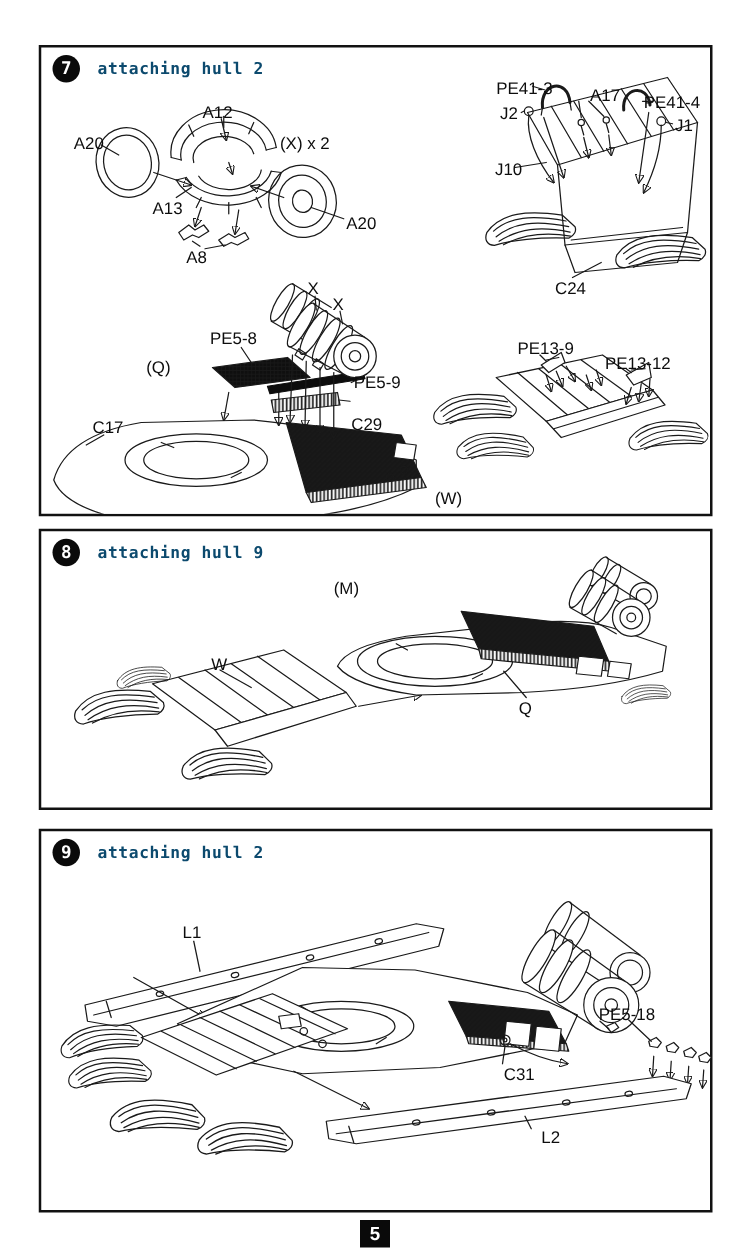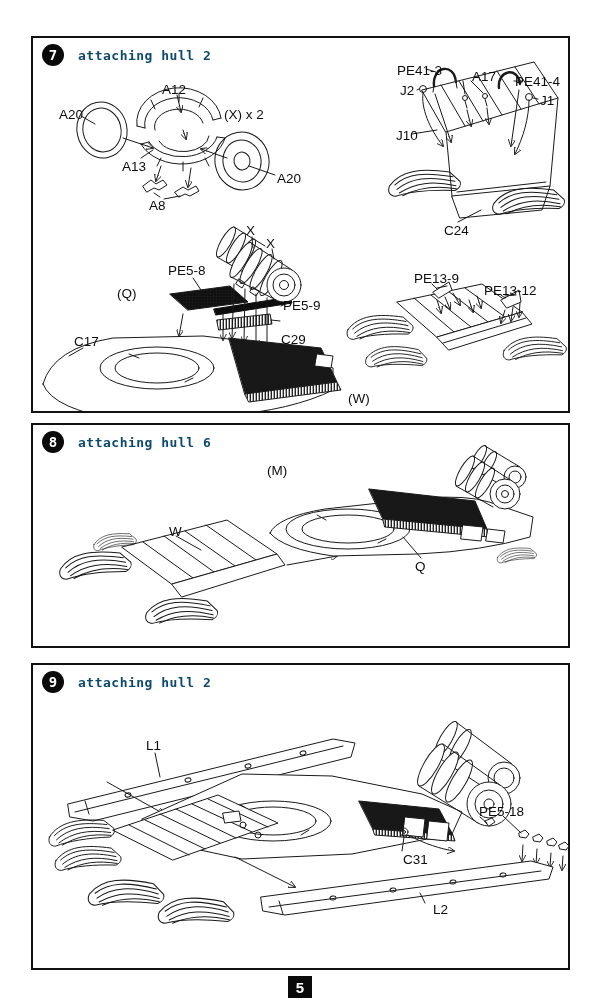--- a/index.html
+++ b/index.html
@@ -229,21 +229,21 @@
     <div class="lbl" style="left:248px;top:294px">C29</div>
     <div class="lbl" style="left:41px;top:296px">C17</div>
     <div class="lbl" style="left:381px;top:233px">PE13-9</div>
     <div class="lbl" style="left:451px;top:245px">PE13-12</div>
     <div class="lbl" style="left:315px;top:353px">(W)</div>
   </section>
 
   <section class="panel panel-8">
     <div class="step-head">
       <div class="badge">8</div>
-      <div class="step-title">attaching hull 6</div>
+      <div class="step-title">attaching hull 9</div>
     </div>
 
     <svg class="art" width="537" height="221" viewBox="0 0 537 221">
 
       <polygon class="wh" points="89,122 194,95 244,129 139,159"></polygon>
       <line x1="110" y1="117" x2="160" y2="153"></line>
         <line x1="131" y1="111" x2="181" y2="147"></line>
       <line x1="152" y1="106" x2="202" y2="141"></line>
         <line x1="173" y1="100" x2="223" y2="135"></line>
       <polygon class="wh" points="139,159 244,129 252,140 149,172"></polygon>

